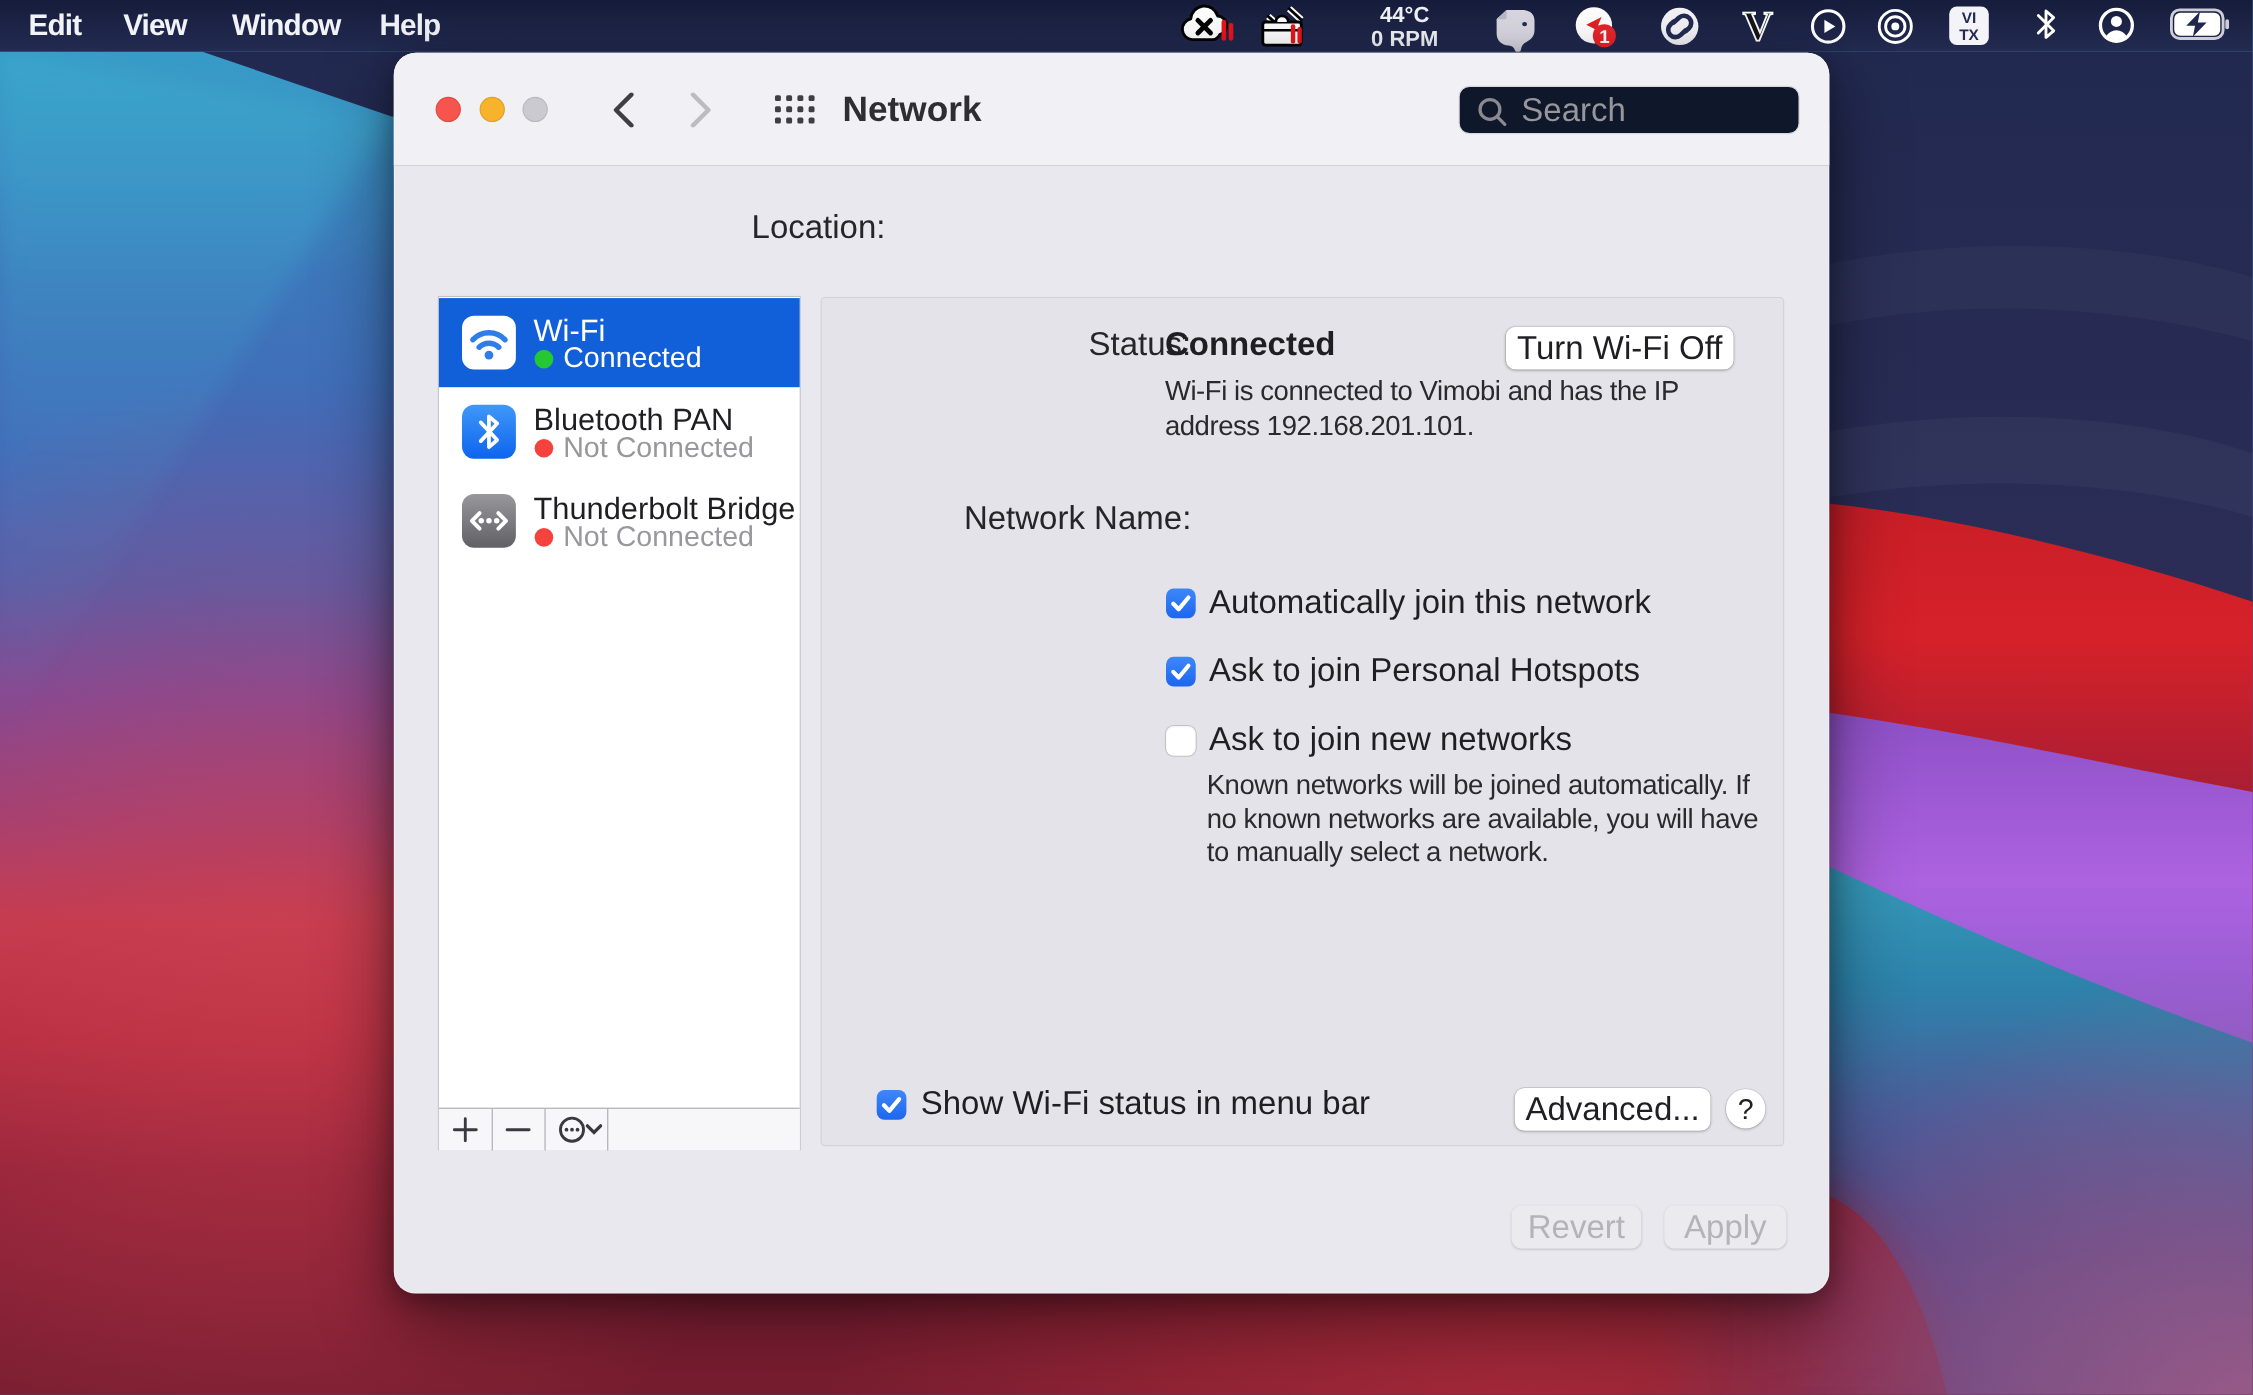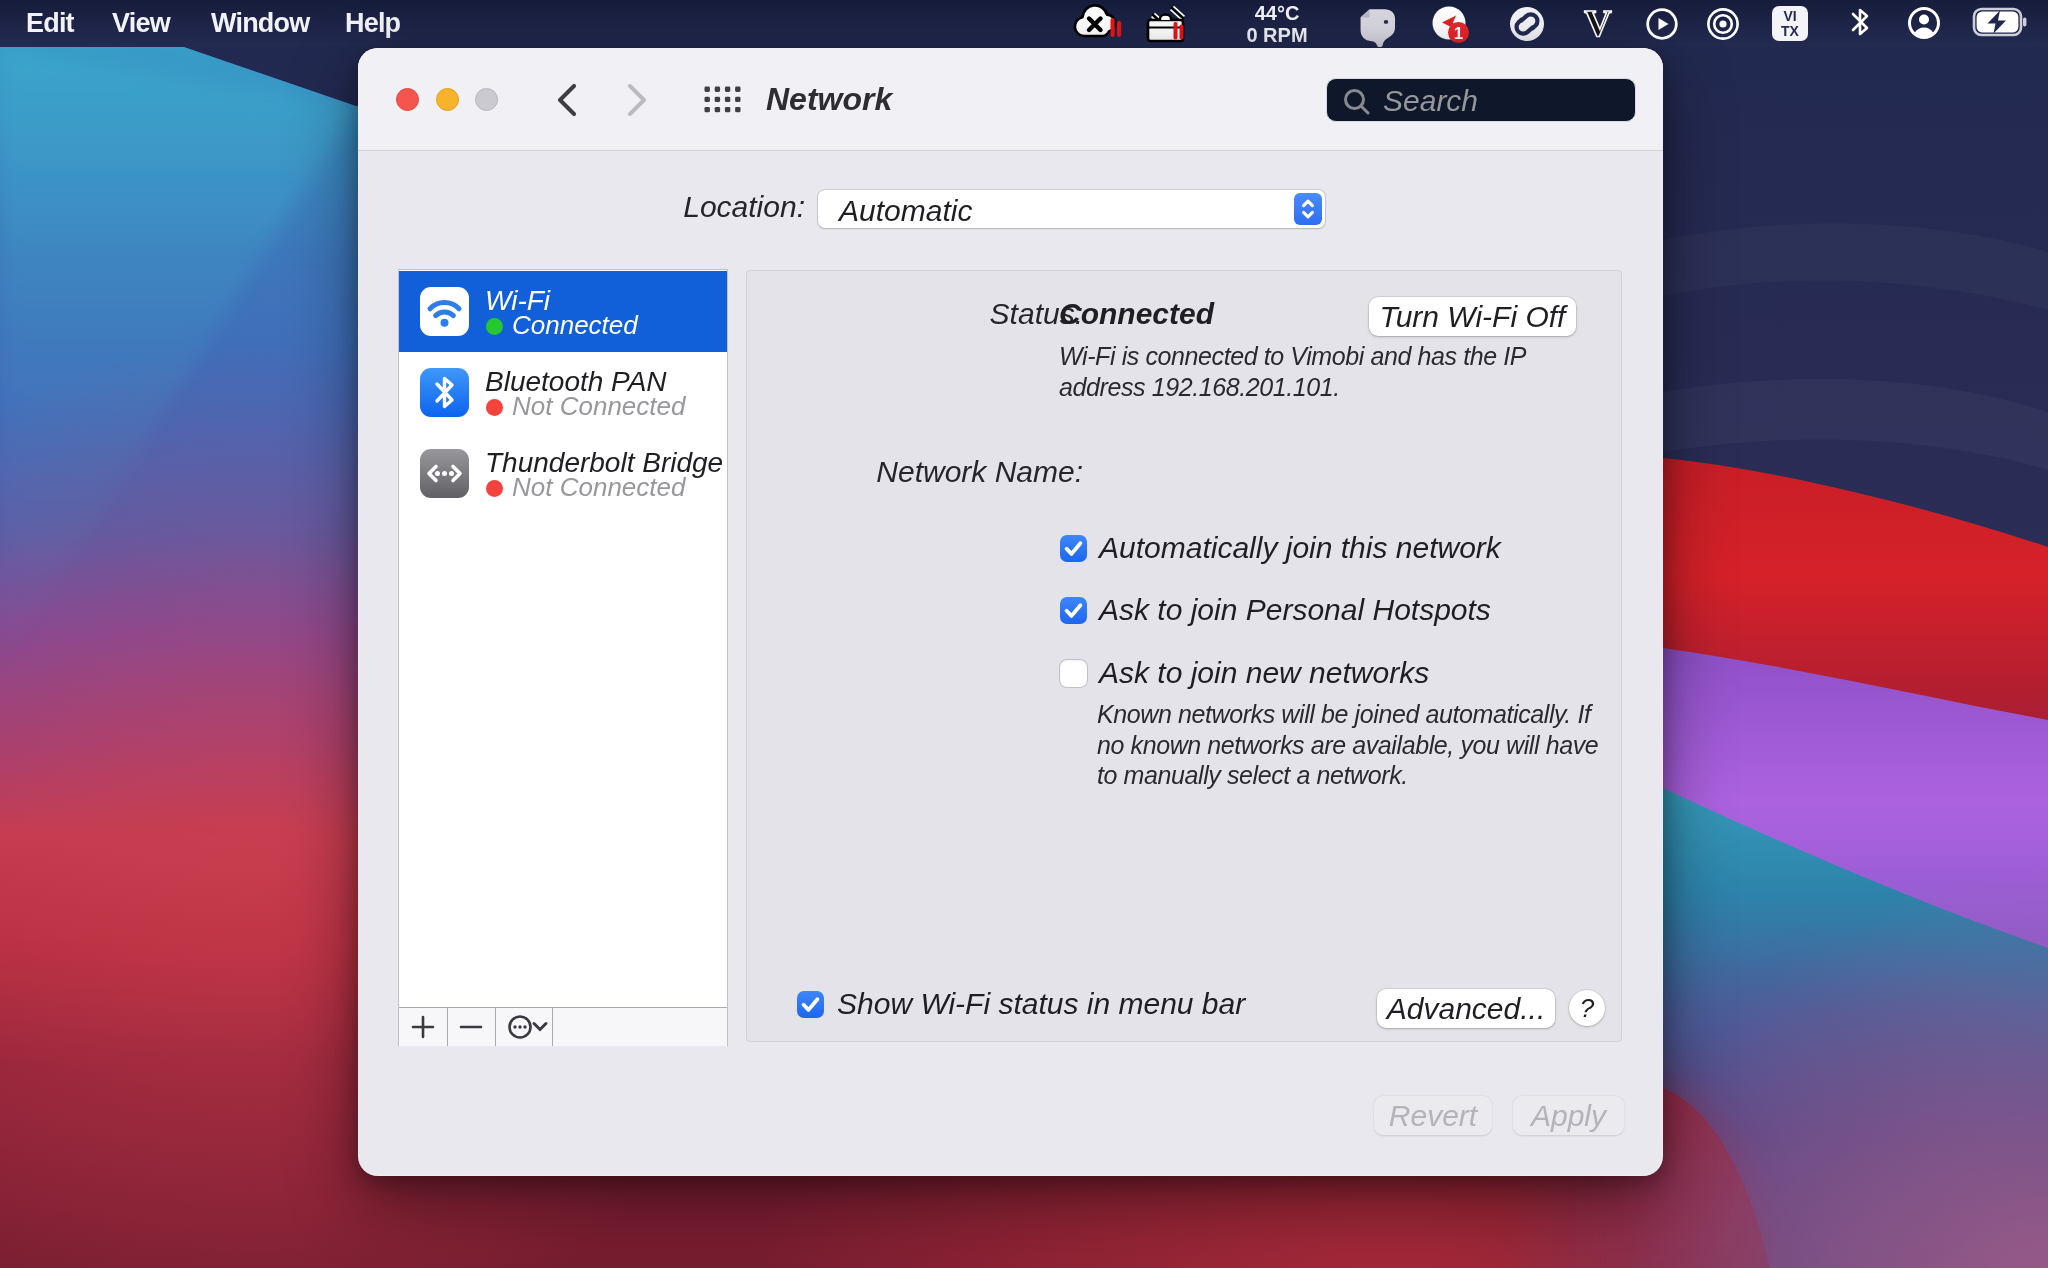--- a/index.html
+++ b/index.html
@@ -4,21 +4,21 @@
 <style>
   html,body{margin:0;padding:0;width:2048px;height:1268px;overflow:hidden;}
   body{font-family:"Liberation Sans",sans-serif;position:relative;background:#1c2344;}
   #wall{position:absolute;left:0;top:0;}
   
   #menubar{position:absolute;left:0;top:0;width:2048px;height:47px;
     background:linear-gradient(#161c3a,#232b52);color:#f2f3f8;}
   .mi{position:absolute;top:8px;font-size:27px;font-weight:700;letter-spacing:-0.8px;}
   
   #win{position:absolute;left:358px;top:48px;width:1305px;height:1128px;border-radius:20px;
-    background:#e9e8ee;box-shadow:0 25px 70px rgba(0,0,0,0.45),0 6px 22px rgba(0,0,0,0.30),inset 0 0 0 1px rgba(255,255,255,0.25);font-style:italic;}
+    background:#e9e8ee;box-shadow:0 25px 70px rgba(0,0,0,0.45),0 6px 22px rgba(0,0,0,0.30),inset 0 0 0 1px rgba(255,255,255,0.25);}
   #titlebar{position:absolute;left:0;top:0;width:1305px;height:102px;background:#f1f0f5;
     border-radius:20px 20px 0 0;border-bottom:1px solid #d4d3d8;}
   .tl{position:absolute;top:40px;width:23px;height:23px;border-radius:50%;box-sizing:border-box;}
   #tl-r{left:38px;background:#f5554c;border:1px solid #e04a42;}
   #tl-y{left:78px;background:#f6b32b;border:1px solid #e0a023;}
   #tl-g{left:117px;background:#cbcad0;border:1px solid #b8b7bd;}
   #wtitle{position:absolute;left:408px;top:33px;font-size:32px;font-weight:700;color:#2e2d32;}
   #search{position:absolute;left:968px;top:30px;width:310px;height:44px;border-radius:10px;
     background:#0f172a;border:1.5px solid #d9d8dd;box-sizing:border-box;}
   #search span{position:absolute;left:56px;top:5px;font-size:30px;color:#97969b;}
@@ -245,29 +245,20 @@
     <span id="wtitle">Network</span>
     <div id="search">
         <svg style="position:absolute;left:14px;top:7px;" width="32" height="32" viewBox="0 0 32 32">
           <circle cx="13.5" cy="13.5" r="9" fill="none" stroke="#8a898f" stroke-width="3"></circle>
           <path d="M20.5,20.5 L27,27" stroke="#8a898f" stroke-width="3" stroke-linecap="round"></path>
         </svg>
         <span>Search</span>
       </div>
   </div>
   <div id="loclabel">Location:</div>
-  <div class="popup" id="locpopup" style="left:460px;top:142px;width:507px;height:38px;">
-    <span class="ptext">Automatic</span>
-    <div class="stepper" style="left:476px;top:3px;width:28px;height:32px;"><svg width="28" height="32" viewBox="0 0 28 32">
-          <g fill="none" stroke="#ffffff" stroke-width="3.1" stroke-linecap="round" stroke-linejoin="round">
-            <path d="M9.6,12.6 L14,8.2 L18.4,12.6"></path>
-            <path d="M9.6,19.4 L14,23.8 L18.4,19.4"></path>
-          </g>
-        </svg></div>
-  </div>
   <div id="sidebar">
     <div class="srow" style="top:1px;background:#1160da;">
       <div class="sicon" style="background:#ffffff;">
         <svg width="49" height="49" viewBox="0 0 49 49">
           <g fill="none" stroke="#2e7de9" stroke-linecap="round">
             <path d="M10,21.8 C13.8,17.8 18.8,15.6 24.5,15.6 C30.2,15.6 35.2,17.8 39,21.8" stroke-width="5"></path>
             <path d="M15.6,28.6 C18,26.3 21,25 24.5,25 C28,25 31,26.3 33.4,28.6" stroke-width="5"></path>
           </g>
           <circle cx="24.5" cy="35.8" r="4" fill="#2e7de9"></circle>
         </svg>

